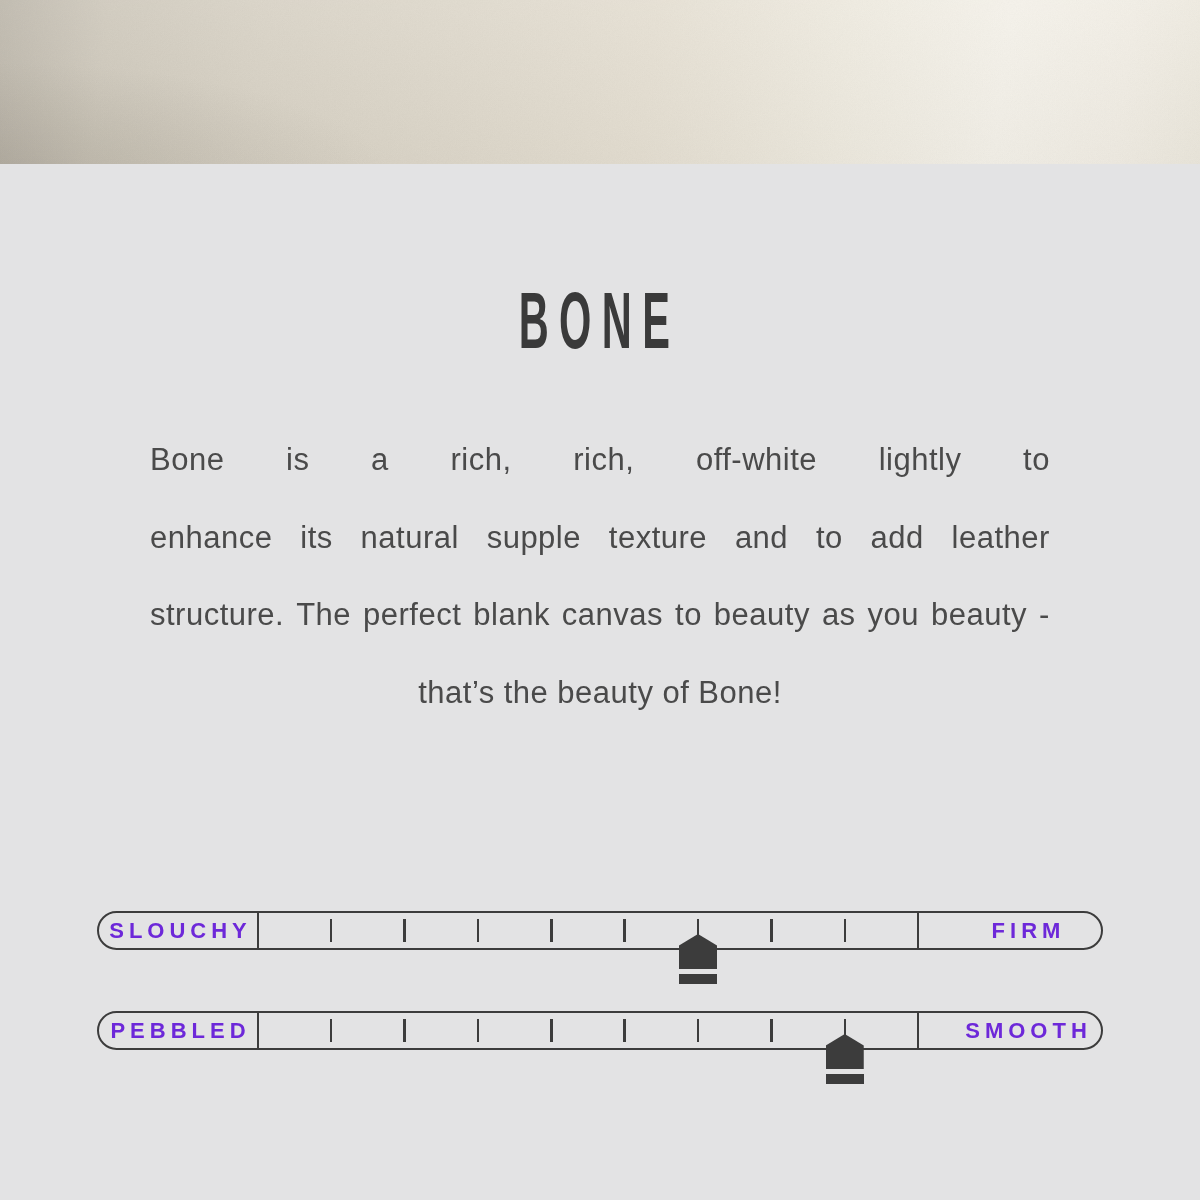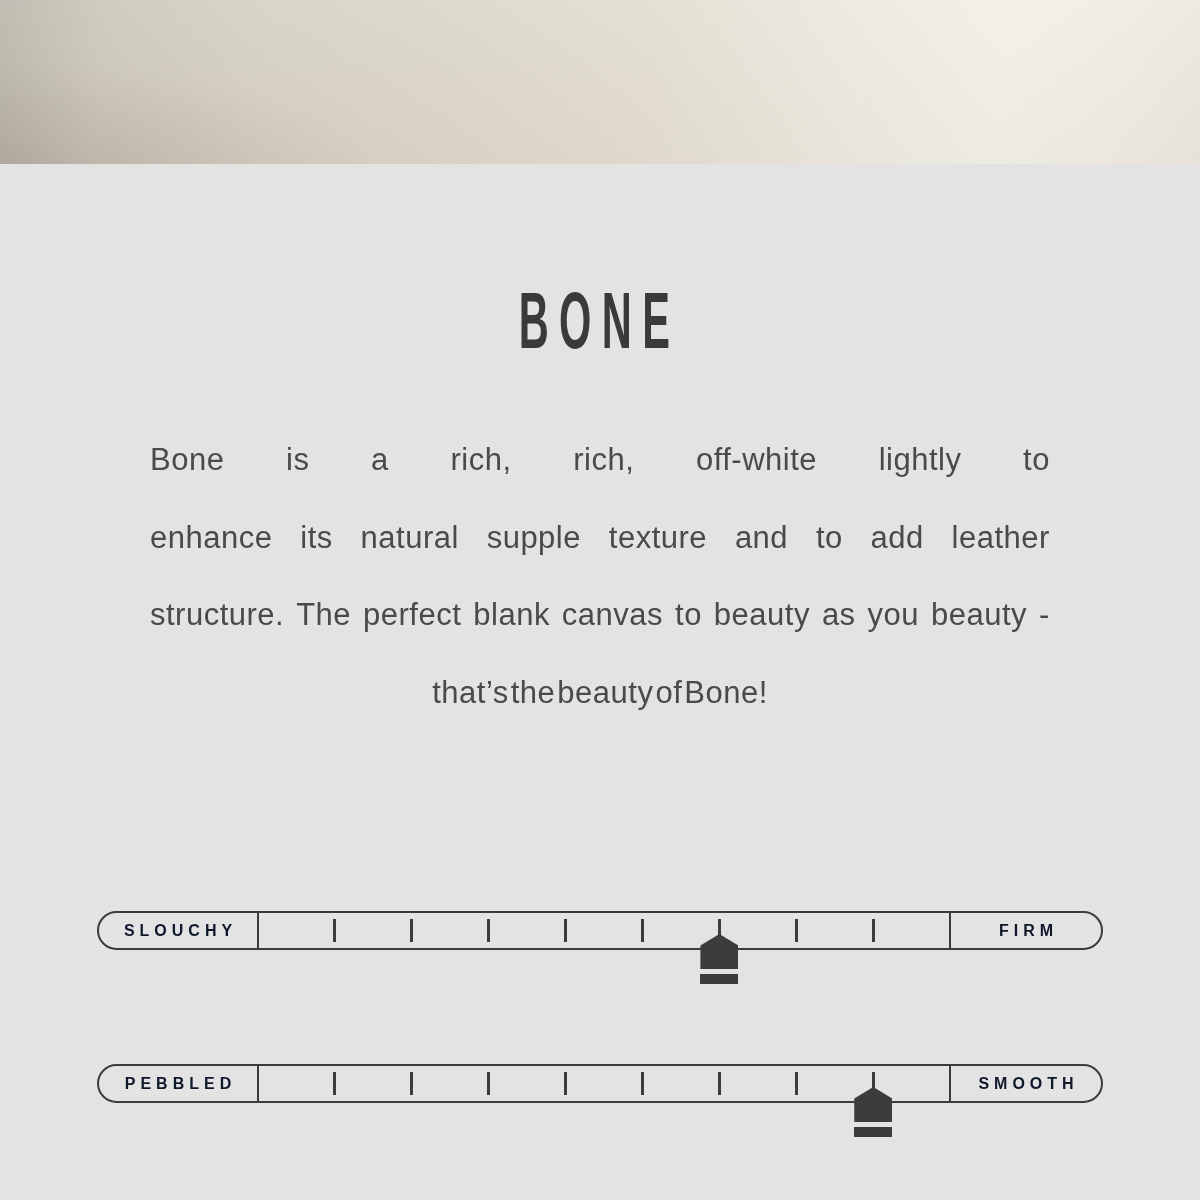--- a/index.html
+++ b/index.html
@@ -51,45 +51,45 @@
     font-size: 31px;
     letter-spacing: 0.5px;
     color: #4a4a4a;
   }
   .desc .line {
     display: flex;
     height: 77.5px;
     line-height: 77.5px;
     justify-content: space-between;
   }
-  .desc .line.center { justify-content: center; gap: 2px; }
+  .desc .line.center { justify-content: center; gap: 9px; }
 
   
   .slider {
     position: absolute; left: 97px;
     width: 1006px; height: 39px;
     border: 2.5px solid #3c3c3c;
     border-radius: 22px;
     box-sizing: border-box;
     display: flex;
     background: transparent;
   }
   .slider.s0 { top: 911px; }
-  .slider.s1 { top: 1064px; }
+  .slider.s1 { top: 1011px; }
   .slabel {
     display: flex; align-items: center; justify-content: center;
     font-weight: bold;
-    font-size: 16px;
+    font-size: 22px;
     letter-spacing: 5px;
     text-indent: 5px; 
-    color: #0f172a;
+    color: #6d28d9;
     white-space: nowrap;
   }
   .slabel.left  { width: 158px; border-right: 2.5px solid #3c3c3c; }
-  .slabel.right { width: 150px; border-left: 2.5px solid #3c3c3c; }
+  .slabel.right { width: 150px; border-left: 2.5px solid #3c3c3c; padding-left: 32px; }
   .track {
     flex: 1;
     display: flex;
     justify-content: space-evenly;
     align-items: center;
     position: relative;
   }
   .tick {
     width: 2.5px; height: 23px;
     background: #3c3c3c;

